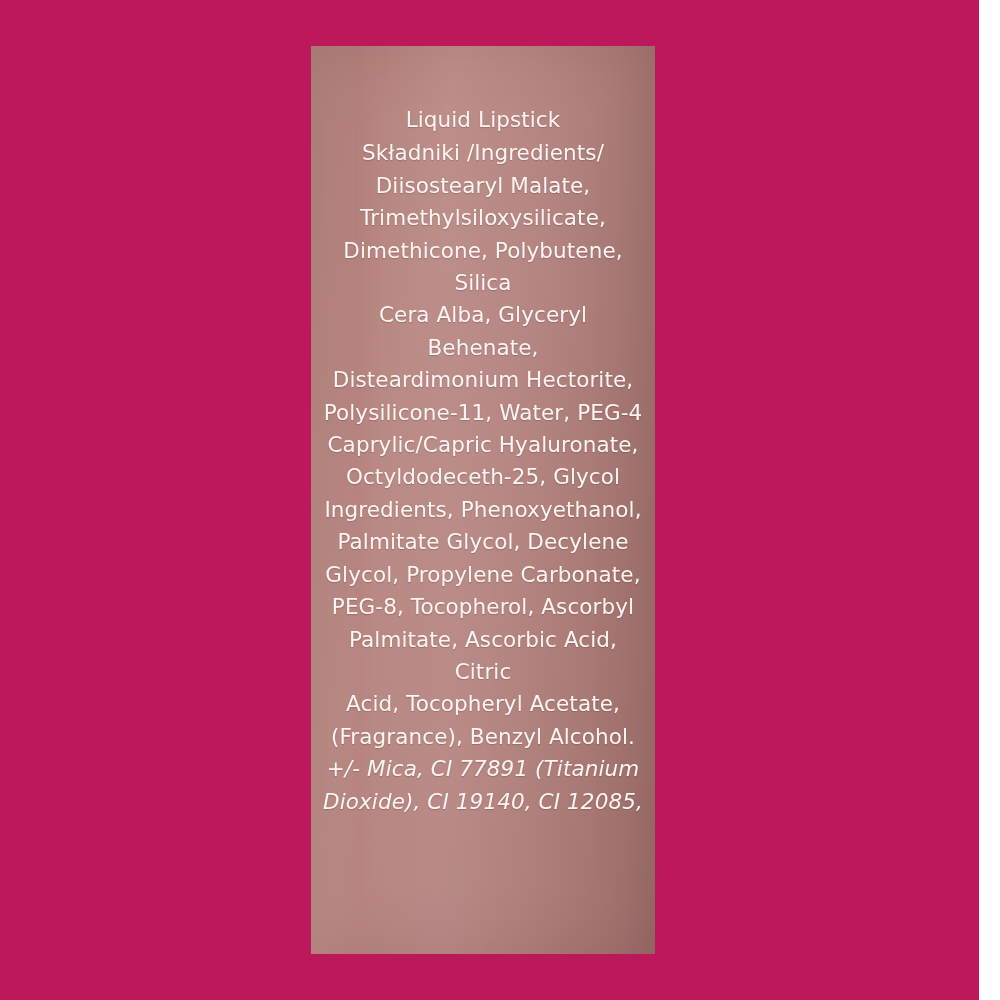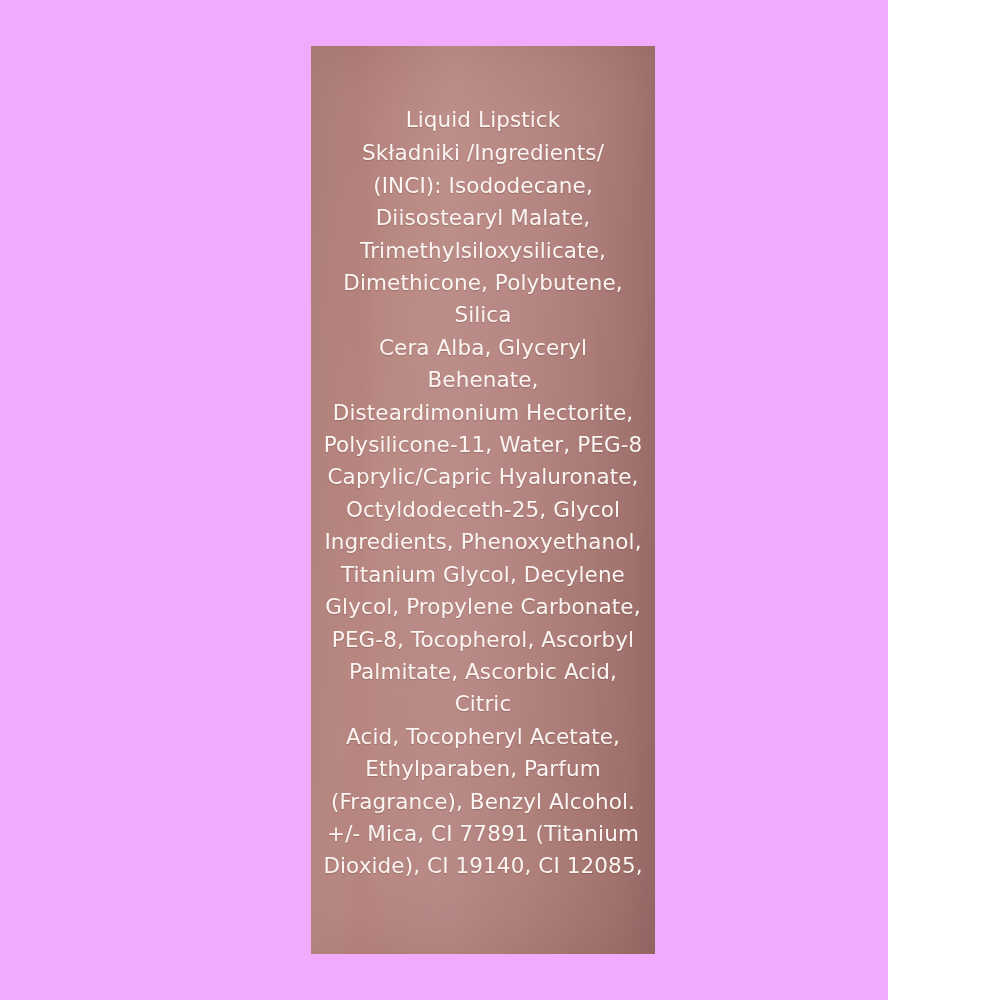--- a/index.html
+++ b/index.html
@@ -6,23 +6,23 @@
     margin: 0;
     padding: 0;
     width: 1000px;
     height: 1000px;
     background: #ffffff;
     font-family: "DejaVu Sans", sans-serif;
   }
 
   .canvas {
     position: relative;
-    width: 888px;
+    width: 979px;
     height: 1000px;
-    background: #f0abfc;
+    background: #be185d;
     overflow: hidden;
   }
 
   
   .label-panel {
     position: absolute;
     left: 311px;
     top: 46px;
     width: 344px;
     height: 908px;
@@ -72,52 +72,51 @@
     line-height: 32.4px;
     margin-bottom: 1px;
   }
 
   .ingredients-line {
     display: block;
   }
 
   .shades-line {
     display: block;
+    font-style: italic;
   }
 </style>
 </head>
 <body>
 
 <div class="canvas">
 
   <div class="label-panel">
     <div class="sheen"></div>
 
     <div class="text-block">
 
       <span class="product-title">Liquid Lipstick</span>
 
       <span class="ingredients-line">Składniki /Ingredients/</span>
 
-      <span class="ingredients-line">(INCI): Isododecane,</span>
       <span class="ingredients-line">Diisostearyl Malate,</span>
       <span class="ingredients-line">Trimethylsiloxysilicate,</span>
       <span class="ingredients-line">Dimethicone, Polybutene, Silica</span>
       <span class="ingredients-line">Cera Alba, Glyceryl Behenate,</span>
       <span class="ingredients-line">Disteardimonium Hectorite,</span>
-      <span class="ingredients-line">Polysilicone-11, Water, PEG-8</span>
+      <span class="ingredients-line">Polysilicone-11, Water, PEG-4</span>
       <span class="ingredients-line">Caprylic/Capric Hyaluronate,</span>
       <span class="ingredients-line">Octyldodeceth-25, Glycol</span>
       <span class="ingredients-line">Ingredients, Phenoxyethanol,</span>
-      <span class="ingredients-line">Titanium Glycol, Decylene</span>
+      <span class="ingredients-line">Palmitate Glycol, Decylene</span>
       <span class="ingredients-line">Glycol, Propylene Carbonate,</span>
       <span class="ingredients-line">PEG-8, Tocopherol, Ascorbyl</span>
       <span class="ingredients-line">Palmitate, Ascorbic Acid, Citric</span>
       <span class="ingredients-line">Acid, Tocopheryl Acetate,</span>
-      <span class="ingredients-line">Ethylparaben, Parfum</span>
       <span class="ingredients-line">(Fragrance), Benzyl Alcohol.</span>
 
       <span class="shades-line">+/- Mica, CI 77891 (Titanium</span>
       <span class="shades-line">Dioxide), CI 19140, CI 12085,</span>
 
     </div>
   </div>
 
 </div>
 

